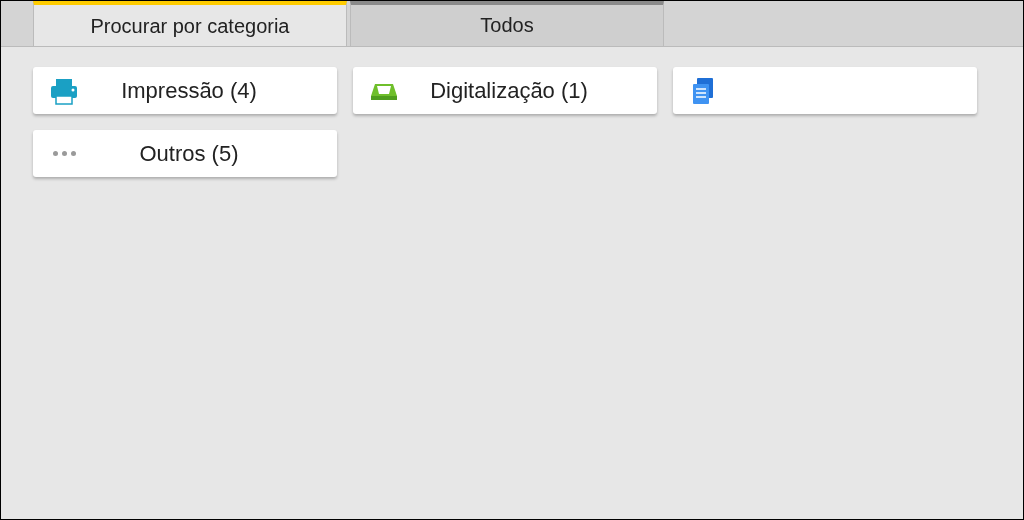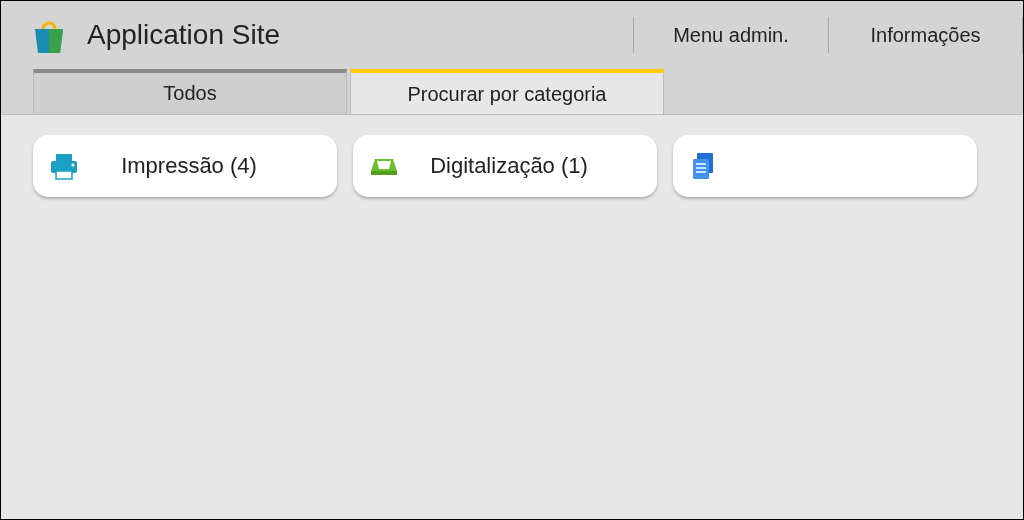--- a/index.html
+++ b/index.html
@@ -92,23 +92,23 @@
       padding: 20px 32px;
       position: relative;
     }
     .grid {
       display: flex;
       flex-wrap: wrap;
       gap: 16px;
     }
     .card {
       width: 304px;
-      height: 62px;
+      height: 47px;
       background: #fff;
-      border-radius: 15px;
+      border-radius: 3px;
       display: flex;
       align-items: center;
       padding-left: 14px;
       cursor: pointer;
       box-shadow: 0 2px 3px rgba(0,0,0,0.25);
     }
     .card-icon {
       width: 34px;
       height: 34px;
       display: flex;
@@ -132,43 +132,27 @@
       height: 5px;
       background: #9a9a9a;
       border-radius: 50%;
     }
   </style>
 </head>
 <body>
 
 <div class="screen">
 
-  <div class="header">
-    <div class="logo">
-      <svg viewBox="0 0 40 40" width="40" height="40">
-
-        <path d="M6 14 L34 14 L31 38 L9 38 Z" fill="#1a8bb3"></path>
-        <path d="M20 14 L34 14 L31 38 L20 38 Z" fill="#3aa04a"></path>
-
-        <path d="M14 14 C14 6, 26 6, 26 14" stroke="#f5b400" stroke-width="3" fill="none"></path>
-      </svg>
+
+  <div class="tabs">
+    <div class="tab active">
+      <span>Procurar por categoria</span>
     </div>
-    <div class="title">Application Site</div>
-    <div class="header-actions">
-      <div class="header-btn">Menu admin.</div>
-      <div class="header-btn">Informações</div>
-    </div>
-  </div>
-
-  <div class="tabs">
     <div class="tab inactive">
       <span>Todos</span>
-    </div>
-    <div class="tab active">
-      <span>Procurar por categoria</span>
     </div>
   </div>
 
   <div class="main">
     <div class="grid">
 
       <div class="card">
         <div class="card-icon">
           <svg viewBox="0 0 34 34" width="34" height="34">
             <rect x="4" y="12" width="26" height="12" rx="2" fill="#1aa0c4"></rect>
@@ -196,15 +180,25 @@
           <svg viewBox="0 0 34 34" width="34" height="34">
             <rect x="10" y="4" width="16" height="20" rx="1" fill="#1f6fd6"></rect>
             <rect x="6" y="10" width="16" height="20" rx="1" fill="#3f93f2"></rect>
             <line x1="9" y1="15" x2="19" y2="15" stroke="#fff" stroke-width="1.5"></line>
             <line x1="9" y1="19" x2="19" y2="19" stroke="#fff" stroke-width="1.5"></line>
             <line x1="9" y1="23" x2="19" y2="23" stroke="#fff" stroke-width="1.5"></line>
           </svg>
         </div>
       </div>
 
+      <div class="card">
+        <div class="card-icon">
+          <div class="dots">
+              <span></span>
+              <span></span>
+              <span></span>
+            </div>
+        </div>
+        <div class="card-label">Outros (5)</div>
+      </div>
     </div>
   </div>
 </div>
 
 </body></html>

